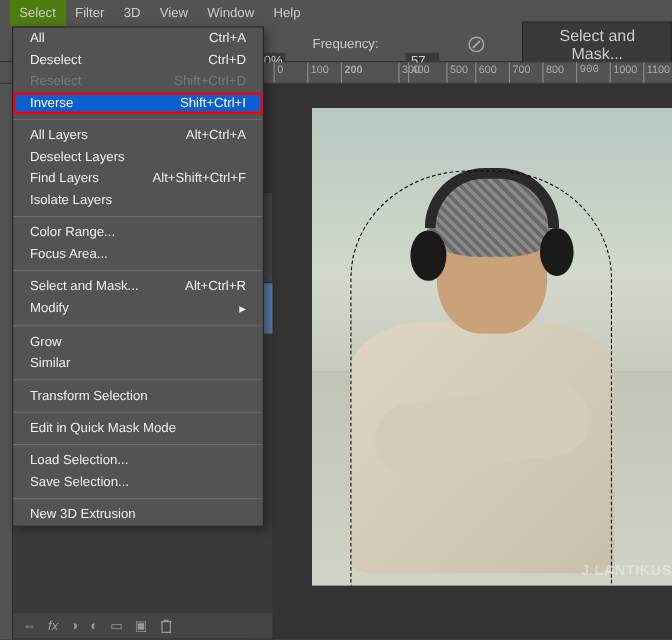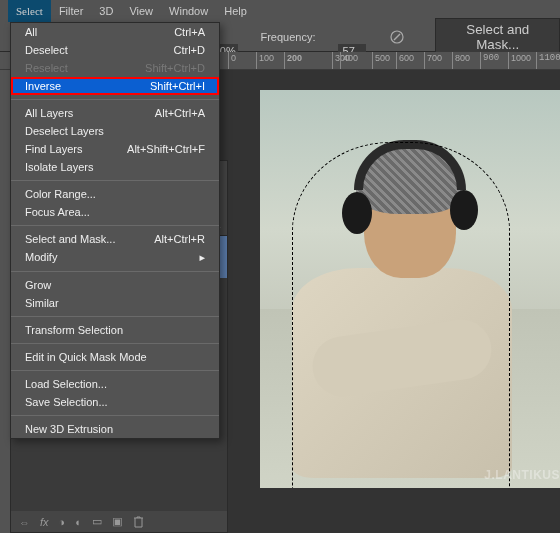--- a/index.html
+++ b/index.html
@@ -1,20 +1,20 @@
 <!DOCTYPE html>
 <html><head>
 <meta charset="utf-8">
 <style>
 * { margin: 0; padding: 0; box-sizing: border-box; font-family: "Segoe UI", Tahoma, sans-serif; }
 body { background: #535353; width: 560px; height: 533px; overflow: hidden; color: #ccc; font-size: 11px; position: relative; }
 
 .menubar { background: #535353; height: 22px; display: flex; align-items: center; padding-left: 8px; }
 .menubar .item { padding: 0 8px; height: 100%; display: flex; align-items: center; cursor: default; }
-.menubar .item.open { background: #0c4a6e; font-family: Liberation Serif, serif; }
+.menubar .item.open { background: #4d7c0f; }
 
 .options-bar { background: #535353; height: 30px; display: flex; align-items: center; padding-left: 150px; gap: 22px; border-bottom: 1px solid #2a2a2a; }
 .opt-label { color: #ccc; }
 .opt-value { background: #3a3a3a; padding: 1px 5px; min-width: 28px; display: inline-block; margin-top: 28px; }
 .brush-icon { width: 20px; height: 20px; display: flex; align-items: center; justify-content: center; }
 .sel-mask-btn { background: #3a3a3a; border: 1px solid #2a2a2a; color: #ccc; padding: 3px 12px; margin-left: 8px; }
 
 .ruler-h { background: #535353; height: 18px; border-bottom: 1px solid #3a3a3a; position: relative; font-size: 9px; color: #aaa; }
 .ruler-h .tick { position: absolute; top: 0; height: 100%; border-left: 1px solid #888; padding-left: 2px; line-height: 8px; padding-top: 2px; }
 
@@ -86,21 +86,21 @@
     <div class="tick" style="left: 256px;">100</div>
     <div class="tick" style="left: 284px; font-weight: bold;">200</div>
     <div class="tick" style="left: 312px; margin-left: 20px;">300</div>
     <div class="tick" style="left: 340px;">400</div>
     <div class="tick" style="left: 372px;">500</div>
     <div class="tick" style="left: 396px;">600</div>
     <div class="tick" style="left: 424px;">700</div>
     <div class="tick" style="left: 452px;">800</div>
     <div class="tick" style="left: 480px; font-family: Liberation Mono, monospace;">900</div>
     <div class="tick" style="left: 508px;">1000</div>
-    <div class="tick" style="left: 536px; font-family: Liberation Mono, monospace;">1100</div>
+    <div class="tick" style="left: 536px;">1100</div>
   </div>
 
 <div class="dropdown" id="dropdown">
     <div class="row">
       <span>All</span>
       <span>Ctrl+A</span>
     </div>
     <div class="row">
       <span>Deselect</span>
       <span>Ctrl+D</span>

